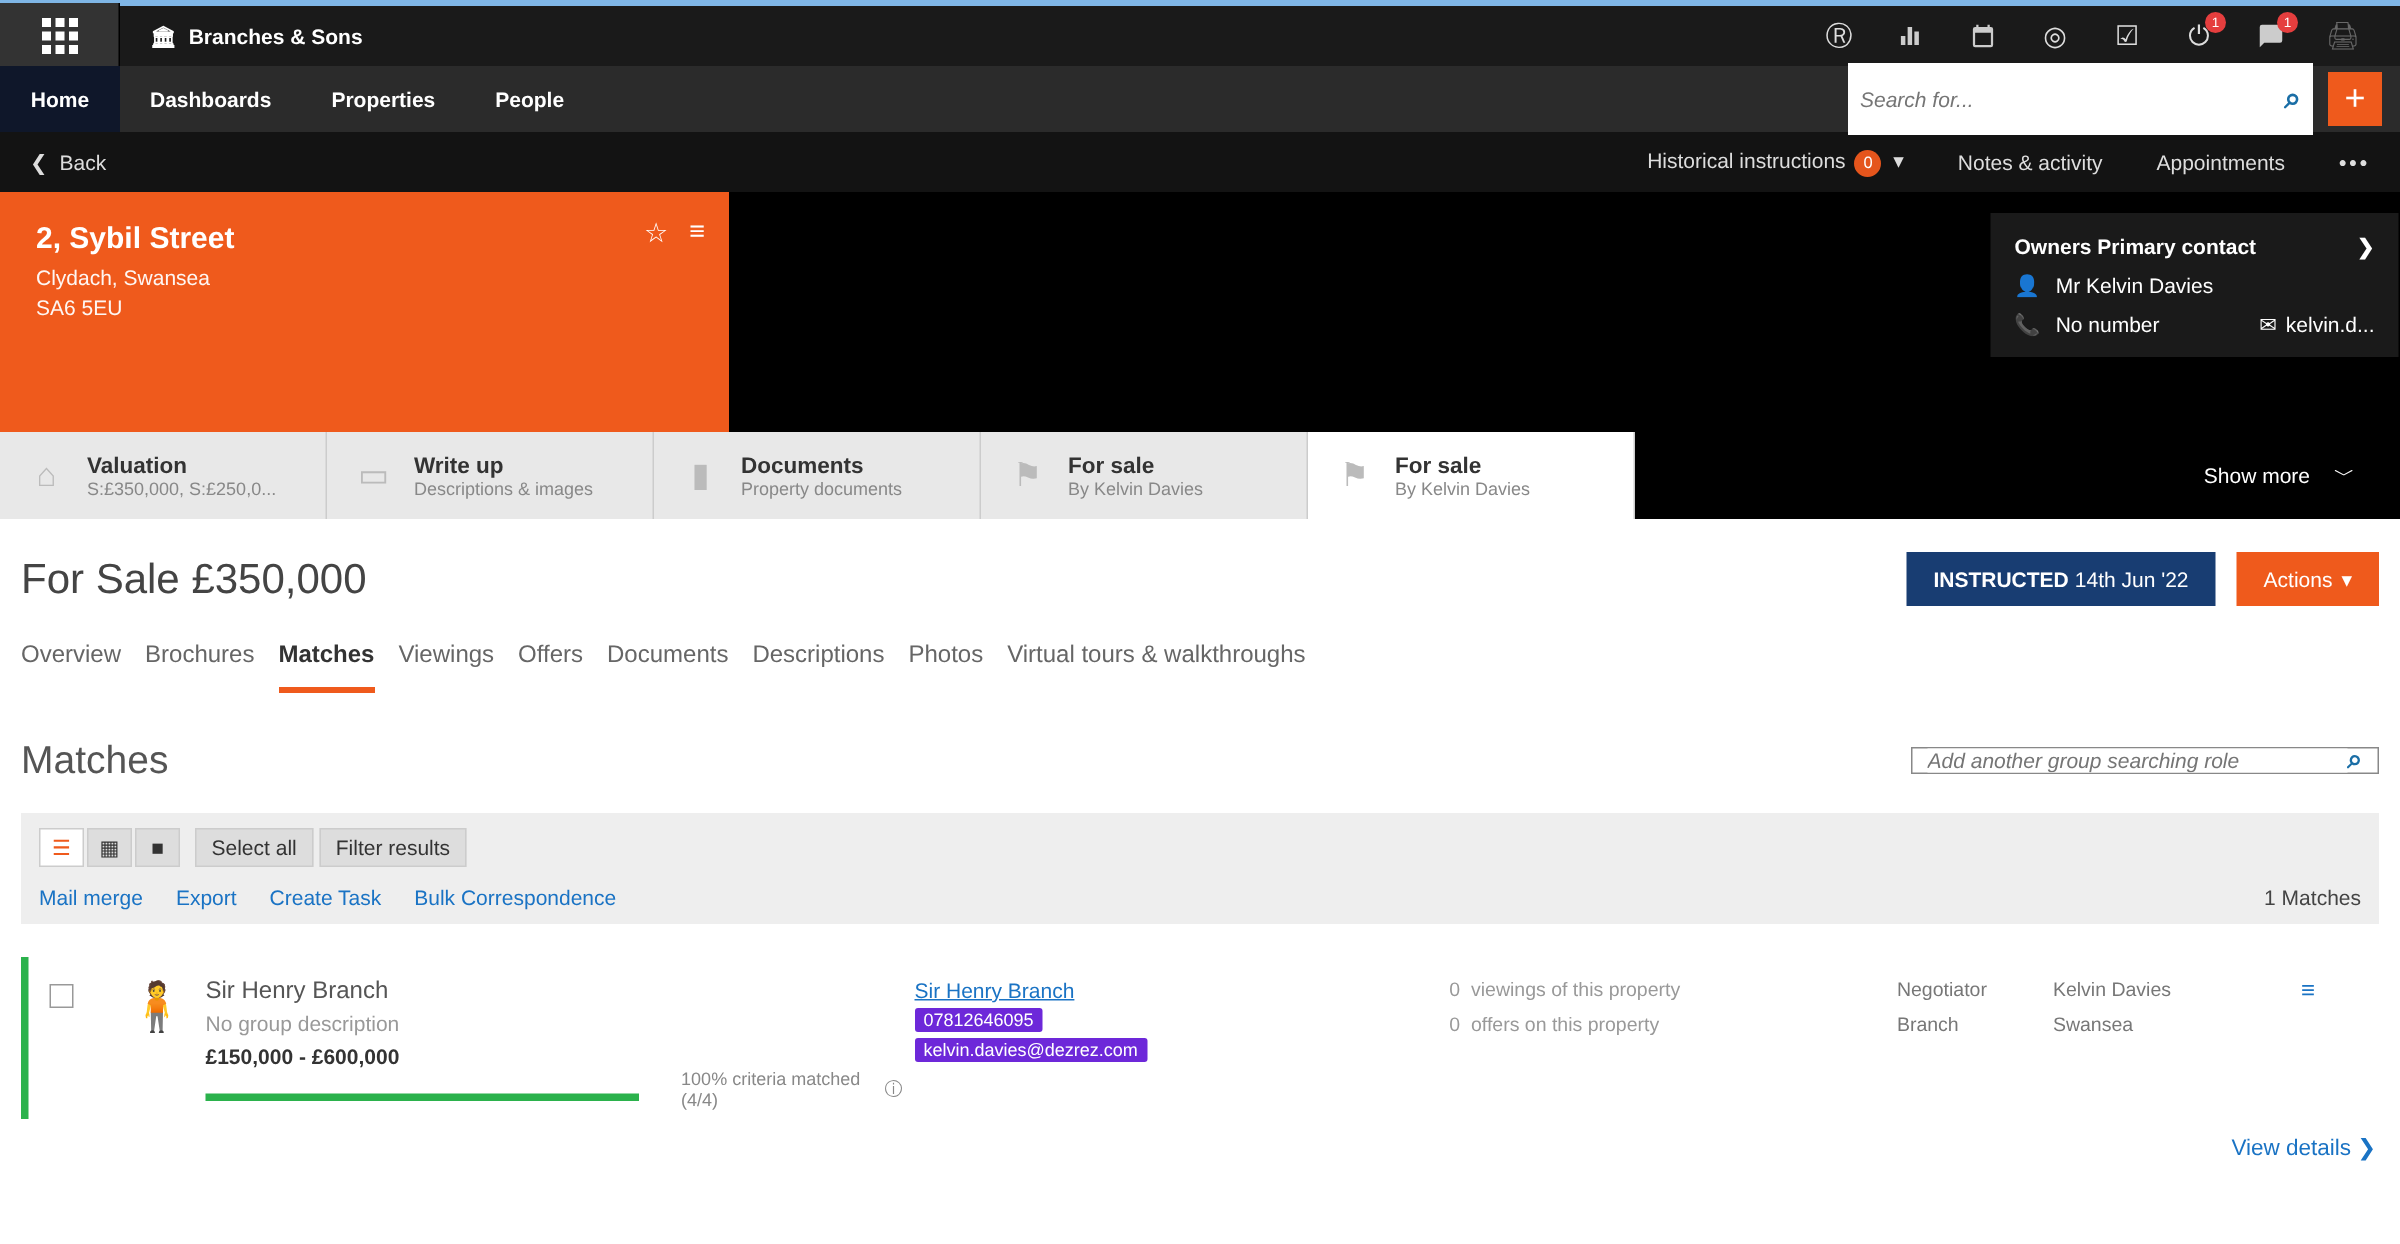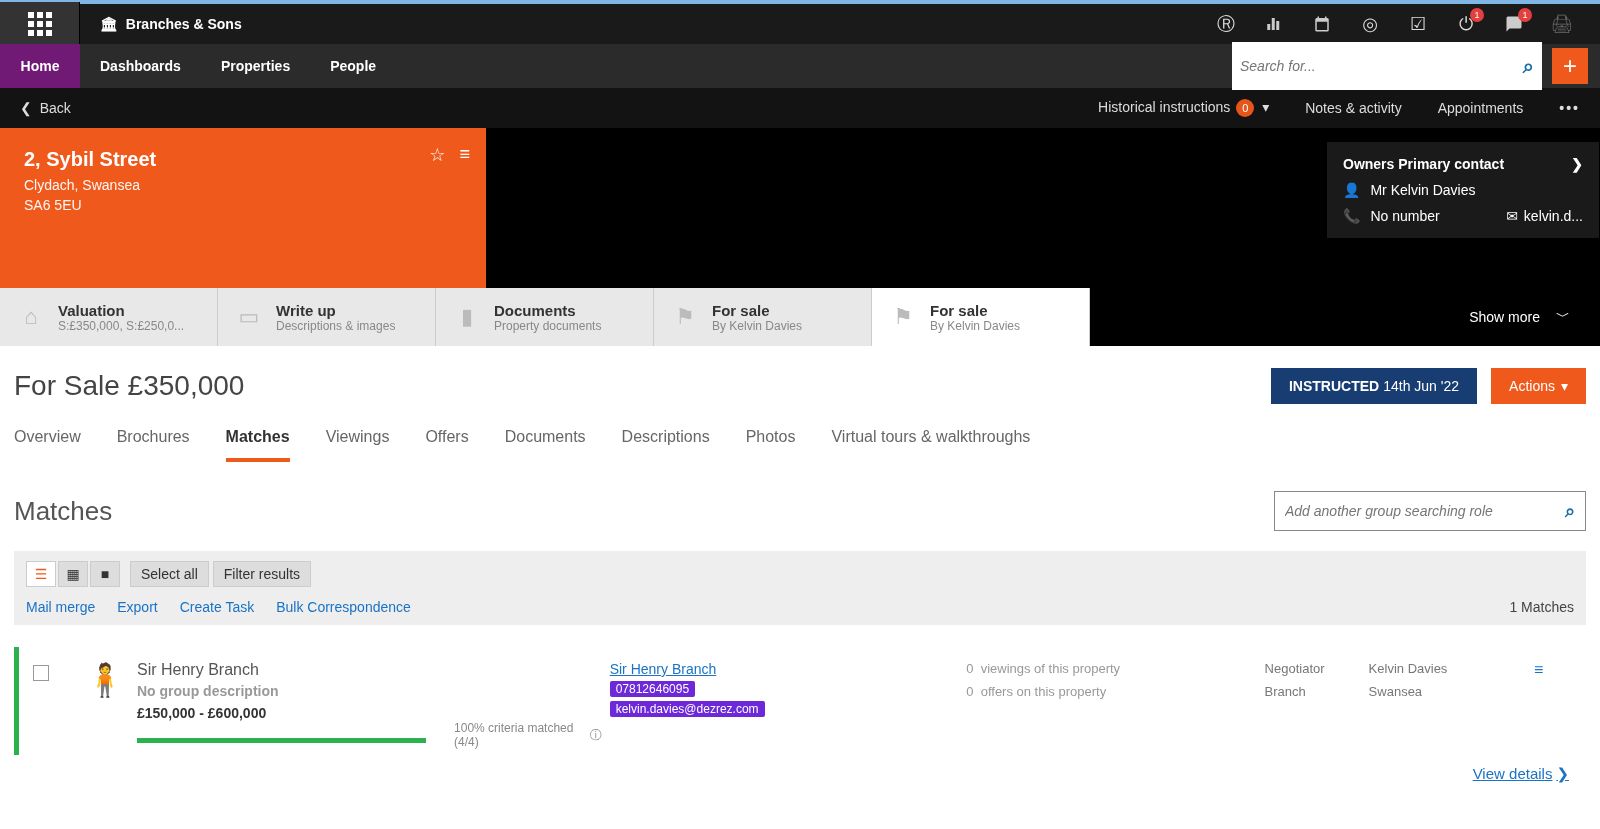--- a/index.html
+++ b/index.html
@@ -10,21 +10,21 @@
 .grid-btn { width:80px; height:44px; background:#333; display:flex; align-items:center; justify-content:center; border-right:1px solid #000;}
 .grid-dots { display:grid; grid-template-columns:repeat(3,6px); gap:3px; }
 .grid-dots span { width:6px; height:6px; background:#fff; }
 .brand-name { margin-left:20px; font-weight:bold; display:flex; align-items:center; gap:8px; }
 .brand-icons { margin-left:auto; display:flex; align-items:center; gap:28px; padding-right:28px; color:#ddd;}
 .brand-icons .ic { width:20px; height:20px; display:flex; align-items:center; justify-content:center; position:relative; font-size:18px;}
 .brand-icons .badge-dot { position:absolute; top:-6px; right:-8px; background:#e53e3e; color:#fff; width:14px; height:14px; border-radius:50%; font-size:9px; display:flex;align-items:center;justify-content:center;}
 
 
 .nav-row { background:#2b2b2b; height:44px; display:flex; align-items:center; }
-.nav-row .home-tab { width:80px; text-align:center; background:#701a75; color:#fff; font-weight:600; height:44px;line-height:44px;}
+.nav-row .home-tab { width:80px; text-align:center; background:#0f172a; color:#fff; font-weight:600; height:44px;line-height:44px;}
 .nav-row .nav-link { color:#fff; font-weight:600; padding:0 20px; height:44px; line-height:44px; }
 .nav-right { margin-left:auto; display:flex; align-items:center; gap:10px; padding-right:12px;}
 .search-wrap { background:#fff; height:48px; display:flex; align-items:center; width:310px; padding:0 8px;}
 .search-wrap input { border:none; outline:none; flex:1; font-size:14px; font-style:italic; color:#888; }
 .search-wrap .sicon { color:#1a6ea6; font-size:20px; font-weight:bold;}
 .plus-btn { width:36px; height:36px; background:#ef5a1c; color:#fff; display:flex;align-items:center;justify-content:center; font-size:24px;}
 
 
 .sub-bar { background:#131313; height:40px; display:flex; align-items:center; color:#ddd; padding:0 20px;}
 .sub-bar .back { display:flex; align-items:center; gap:8px;}
@@ -56,57 +56,57 @@
 
 
 .pg-hdr { display:flex; align-items:center; padding:22px 14px 10px;}
 .pg-hdr h2 { font-weight:400; font-size:28px; color:#444;}
 .pg-hdr .btns { margin-left:auto; display:flex; gap:14px;}
 .btn-blue { background:#183d72; color:#fff; padding:10px 18px; font-size:14px; }
 .btn-blue b { font-weight:700; margin-right:4px;}
 .btn-orange { background:#ef5a1c; color:#fff; padding:10px 18px; font-size:14px; display:flex; align-items:center; gap:6px;}
 
 
-.inner-tabs { display:flex; gap:36px; padding:8px 14px 0; border-bottom:1px solid transparent;}
+.inner-tabs { display:flex; gap:16px; padding:8px 14px 0; border-bottom:1px solid transparent;}
 .inner-tabs span { color:#666; font-size:16px; padding:6px 0 12px; }
 .inner-tabs span.active { color:#333; font-weight:600; border-bottom:4px solid #ef5a1c;}
 
 
 .matches-hdr { display:flex; align-items:center; padding:28px 14px 10px;}
 .matches-hdr h3 { font-weight:400; font-size:26px; color:#555;}
-.group-search { margin-left:auto; border:1px solid #888; height:40px; width:312px; display:flex; align-items:center; padding:0 10px;}
+.group-search { margin-left:auto; border:1px solid #888; height:18px; width:312px; display:flex; align-items:center; padding:0 10px;}
 .group-search input { border:none; outline:none; flex:1; font-style:italic; color:#888; font-size:14px;}
 .group-search .sicon { color:#1a6ea6; font-size:18px; font-weight:bold;}
 
 
 .toolbar { background:#eee; margin:10px 14px 0; padding:10px 12px; display:flex; flex-direction:column; gap:12px;}
 .tool-top { display:flex; align-items:center;}
 .view-btns { display:flex; gap:2px; margin-right:6px;}
 .vbtn { background:#ddd; width:30px; height:26px; display:flex;align-items:center;justify-content:center;border:1px solid #ccc;}
 .vbtn.active { background:#fff;}
 .sel-btn { background:#ddd; border:1px solid #ccc; padding:4px 10px; font-size:14px; margin-left:4px;}
 .tool-right { margin-left:auto; display:flex; gap:40px; font-size:14px; color:#222; font-weight:600;}
 .tool-bot { display:flex; gap:22px; }
 .tool-bot a { color:#1a73c4; font-size:14px; text-decoration:none;}
 .tool-bot .cnt { margin-left:auto; color:#444;}
 
 
 .match { margin:22px 14px 10px; border-left:5px solid #2bb24c; padding:14px 12px 6px 14px; display:grid; grid-template-columns:40px 48px 1.6fr 1.2fr 1fr .9fr 40px; gap:8px; align-items:start;}
 .chk { width:16px;height:16px;border:1px solid #999; margin-top:4px;}
 .person-ic { color:#888; font-size:32px; display:flex; justify-content:center;}
 .col1 .nm { font-size:16px; color:#555;}
-.col1 .desc { color:#999; font-size:14px; margin-top:4px;font-weight:bold;}
+.col1 .desc { color:#999; font-size:14px; margin-top:4px;}
 .col1 .price { font-weight:700; color:#333; margin-top:6px;}
 .progress { margin-top:10px; height:5px; background:#2bb24c; width:320px;}
 .col2 .lnk { color:#1a73c4; text-decoration:underline; font-size:14px;}
 .pill { display:inline-block; background:#6d28d9; color:#fff; padding:1px 6px; font-size:12px; border-radius:2px; margin-top:4px;}
 .col3 { color:#999; font-size:13px;}
 .col4 { display:grid; grid-template-columns:90px 1fr; gap:8px 14px; color:#777; font-size:13px;}
 .burger { color:#1a73c4; font-size:16px;}
-.vd { text-align:right; color:#1a73c4; font-size:15px; padding:0 31px 18px 0;text-decoration:underline;}
+.vd { text-align:right; color:#1a73c4; font-size:15px; padding:0 16px 18px 0;}
 .vd .ar { margin-left:4px;}
 
 svg.ico { width:18px; height:18px; fill:#ccc;}
 </style>
 </head>
 <body>
 
 <div class="brand-bar">
   <div class="grid-btn">
     <div class="grid-dots">

